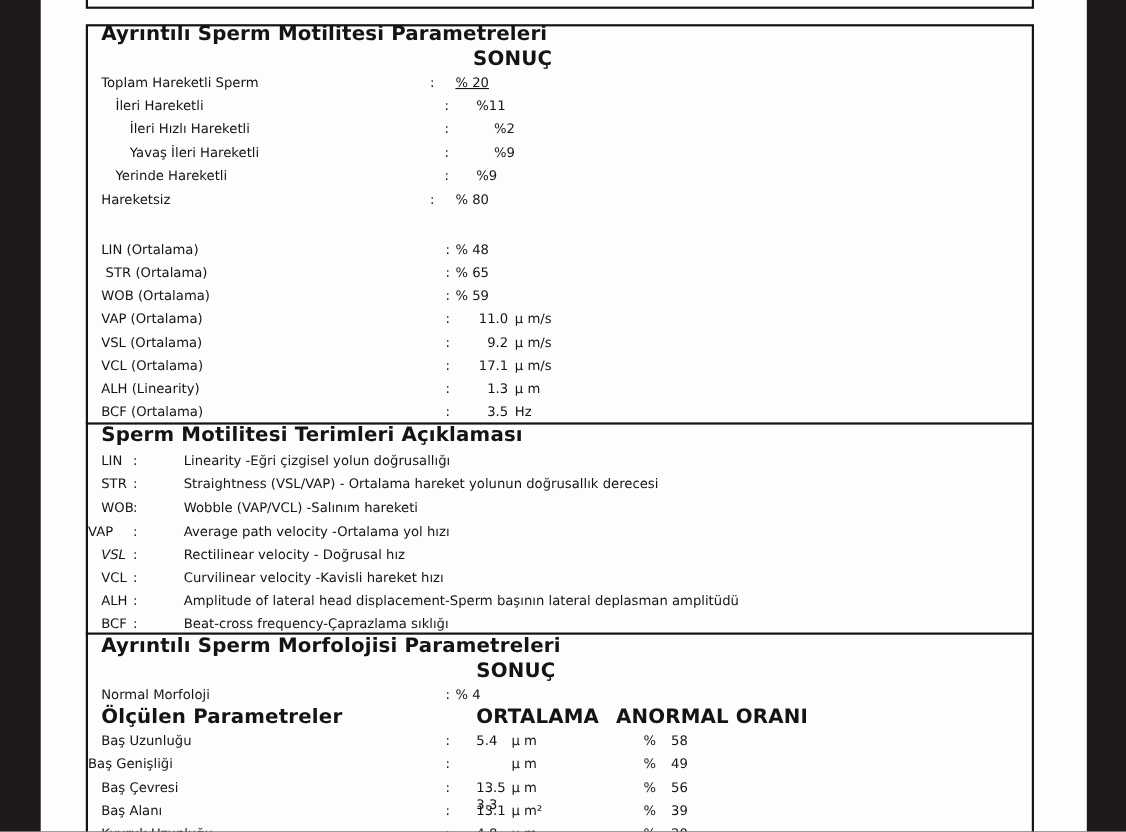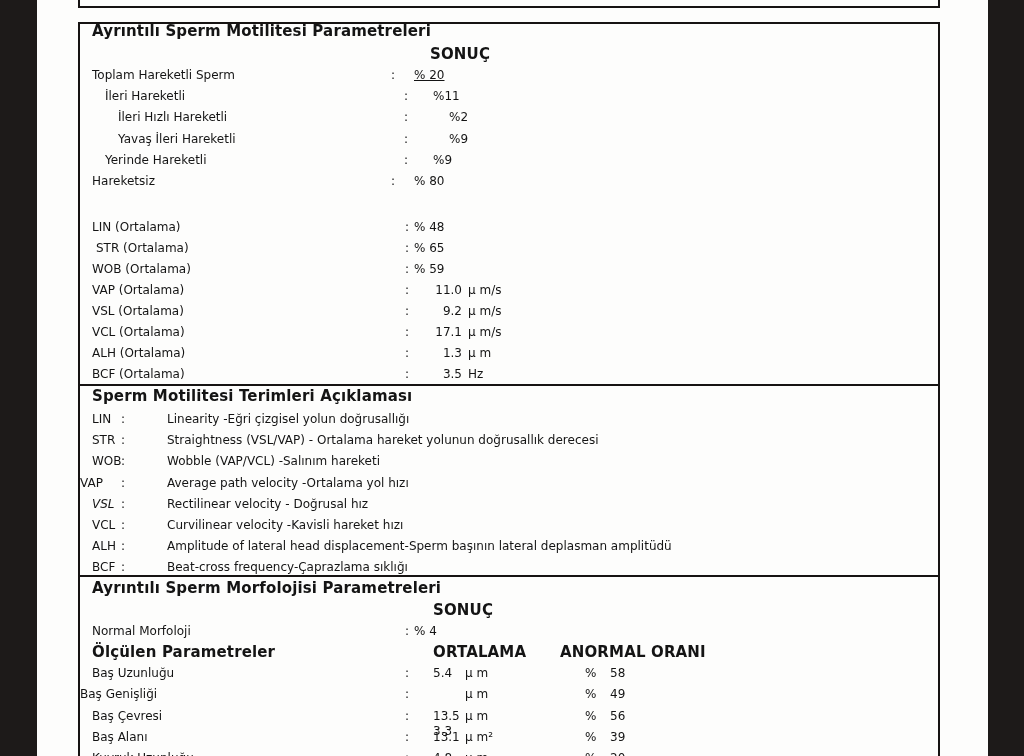--- a/index.html
+++ b/index.html
@@ -9,21 +9,21 @@
   html,body{width:1024px;height:756px;overflow:hidden;}
   body{background:var(--bg);font-family:"DejaVu Sans","Liberation Sans",sans-serif;}
   .screen{position:absolute;left:0;top:0;width:1024px;height:756px;overflow:hidden;}
   .page{position:absolute;left:37px;top:0;width:951px;height:756px;background:var(--page);}
   .box{position:absolute;border:2px solid var(--border);background:transparent;}
   .box.partial{left:78px;top:-8px;width:862px;height:16px;}
   .box.main{left:78px;top:22px;width:862px;height:760px;}
   .hline{position:absolute;left:78px;width:862px;height:2px;background:var(--border);}
   .t{position:absolute;font-size:12px;line-height:14px;color:var(--text);white-space:pre;}
   .bold{font-weight:bold;}
-  .title{font-size:15px;letter-spacing:.15px;}
+  .title{font-size:18px;letter-spacing:.15px;}
   .num{width:34px;text-align:right;}
 </style>
 </head>
 <body>
 
 <div class="screen">
   <div class="page"></div>
 
   <div class="box partial"></div>
   <div class="box main"></div>
@@ -69,21 +69,21 @@
         <span class="t num" style="left: 428px; top: 283px;">11.0</span>
         <span class="t" style="left: 468px; top: 283px;">µ m/s</span>
         <span class="t" style="left: 92px; top: 304px;">VSL (Ortalama)</span>
         <span class="t" style="left: 405px; top: 304px;">:</span>
         <span class="t num" style="left: 428px; top: 304px;">9.2</span>
         <span class="t" style="left: 468px; top: 304px;">µ m/s</span>
         <span class="t" style="left: 92px; top: 325px;">VCL (Ortalama)</span>
         <span class="t" style="left: 405px; top: 325px;">:</span>
         <span class="t num" style="left: 428px; top: 325px;">17.1</span>
         <span class="t" style="left: 468px; top: 325px;">µ m/s</span>
-        <span class="t" style="left: 92px; top: 346px;">ALH (Ortalama)</span>
+        <span class="t" style="left: 92px; top: 346px;">ALH (Linearity)</span>
         <span class="t" style="left: 405px; top: 346px;">:</span>
         <span class="t num" style="left: 428px; top: 346px;">1.3</span>
         <span class="t" style="left: 468px; top: 346px;">µ m</span>
         <span class="t" style="left: 92px; top: 367px;">BCF (Ortalama)</span>
         <span class="t" style="left: 405px; top: 367px;">:</span>
         <span class="t num" style="left: 428px; top: 367px;">3.5</span>
         <span class="t" style="left: 468px; top: 367px;">Hz</span>
       </div>
 
     <div class="t bold title" style="left:92px;top:389px">Sperm Motilitesi Terimleri Açıklaması</div>

